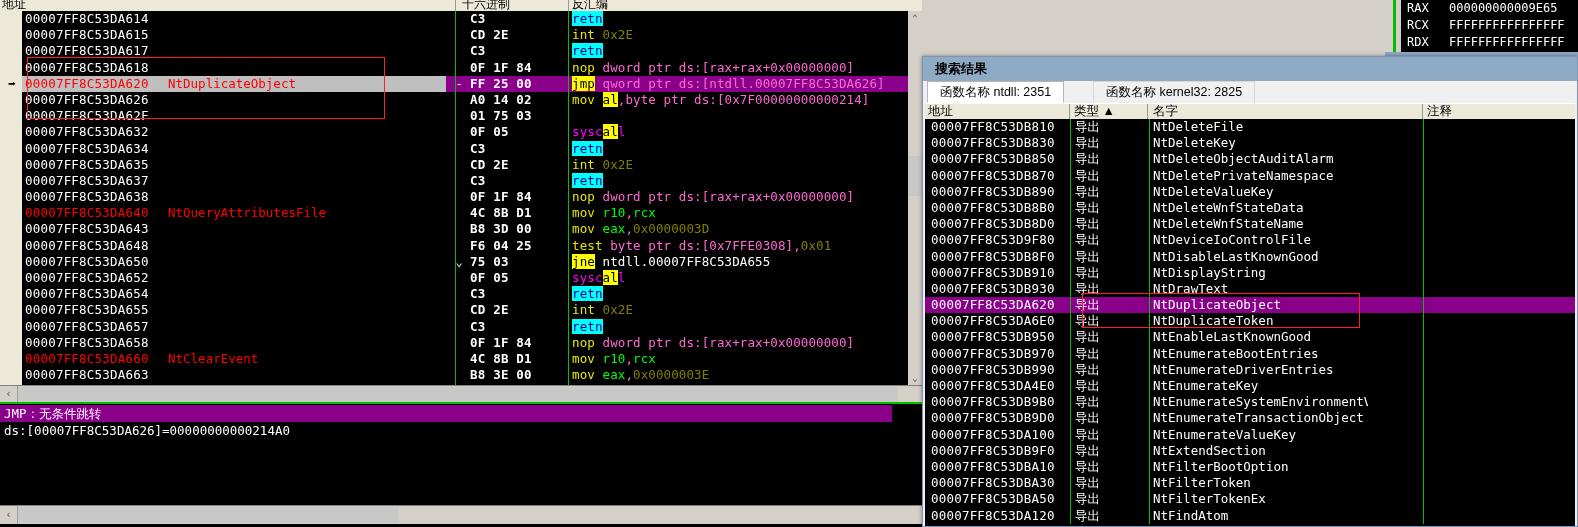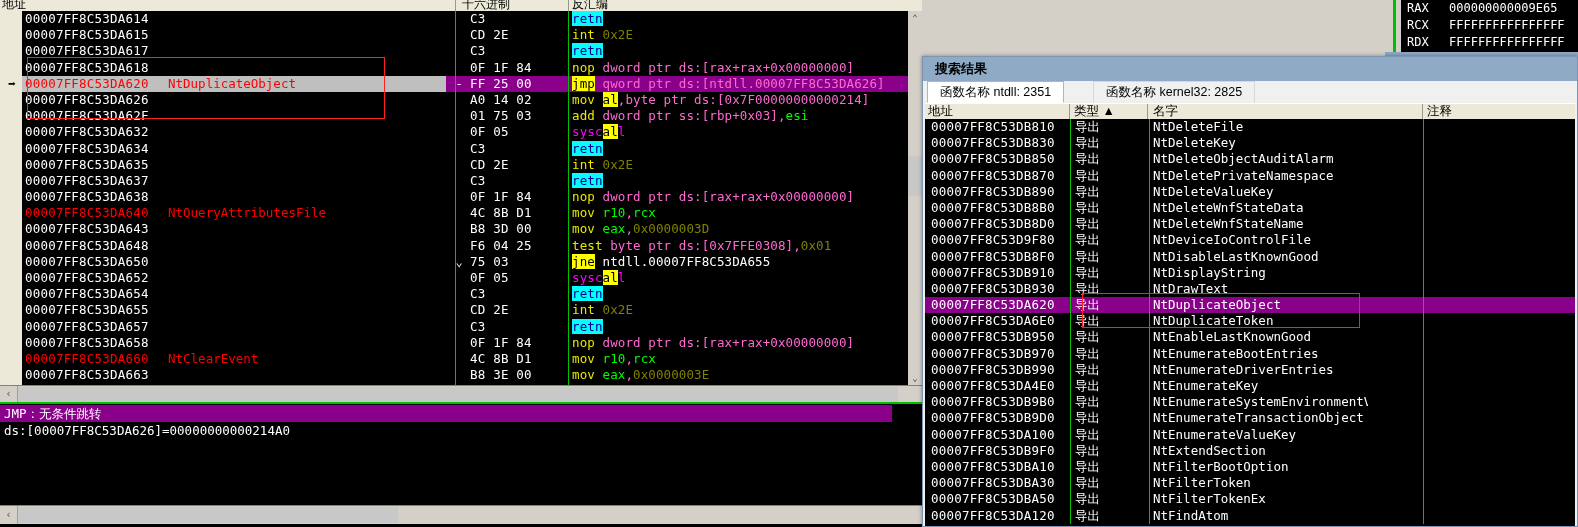--- a/index.html
+++ b/index.html
@@ -26,21 +26,21 @@
   #disasm-rows{position:absolute;left:0;top:11px;width:922px;height:374px;background:#000;overflow:hidden;}
   .drow{position:relative;height:16.2px;line-height:16.2px;white-space:nowrap;}
   .drow.sel{background:#bfbfbf;}
   .gutter{position:absolute;left:0;top:0;width:22px;height:100%;background:#ece9d8;}
   .drow.sel .gutter{background:#ece9d8;}
   .arrow{position:absolute;left:3px;top:0;width:18px;text-align:center;color:#000;font-size:13px;line-height:16.2px;}
   .addr{position:absolute;left:25px;top:0;color:#fff;font-size:12.5px;letter-spacing:.2px;text-align:center;}
   .addr.lbl{color:#ff0000;}
   .symname{position:absolute;left:168px;top:0;color:#ff0000;font-size:12.5px;}
   .gline{position:absolute;left:455px;top:0;width:1px;height:100%;background:#00c000;}
-  .hex{position:absolute;left:470px;top:0;color:#fff;font-size:12.5px;letter-spacing:.2px;}
+  .hex{position:absolute;left:470px;top:0;color:#fff;font-size:12.5px;letter-spacing:.2px;font-weight:bold;}
   .hexsign{position:absolute;left:452px;top:0;width:14px;text-align:center;color:#fff;}
   .gline2{position:absolute;left:568px;top:0;width:1px;height:100%;background:#00c000;}
   .dis{position:absolute;left:572px;top:0;font-size:12.5px;letter-spacing:.1px;}
 
   
   .t-mn{color:#e8e800;}            
   .t-ret{color:#00008b;background:#00ffff;}   
   .t-jmp{color:#000;background:#ffff00;}      
   .t-sys{color:#ff00ff;}
   .t-syshl{color:#000;background:#ffff00;}
@@ -207,21 +207,20 @@
         <div class="hex mono">A0 14 02</div>
         <div class="gline2"></div>
         <div class="dis mono"><span class="t-mn">mov</span><span></span><span> </span><span class="t-reghl">al</span><span class="t-mem">,</span><span class="t-mem">byte ptr ds:[0x7F00000000000214]</span></div>
       </div>
       <div class="drow">
         <div class="gutter"></div>
         <div class="addr mono">00007FF8C53DA62F</div>
         <div class="gline"></div>
         <div class="hex mono">01 75 03</div>
         <div class="gline2"></div>
-        <div class="dis mono"><span class="t-mn">add</span><span></span><span> </span><span class="t-mem">dword ptr ss:[rbp+0x03]</span><span class="t-mem">,</span><span class="t-reg">esi</span></div>
       </div>
       <div class="drow">
         <div class="gutter"></div>
         <div class="addr mono">00007FF8C53DA632</div>
         <div class="gline"></div>
         <div class="hex mono">0F 05</div>
         <div class="gline2"></div>
         <div class="dis mono"><span class="t-sys">sysc</span><span></span><span class="t-syshl">al</span><span class="t-sys">l</span></div>
       </div>
       <div class="drow">

